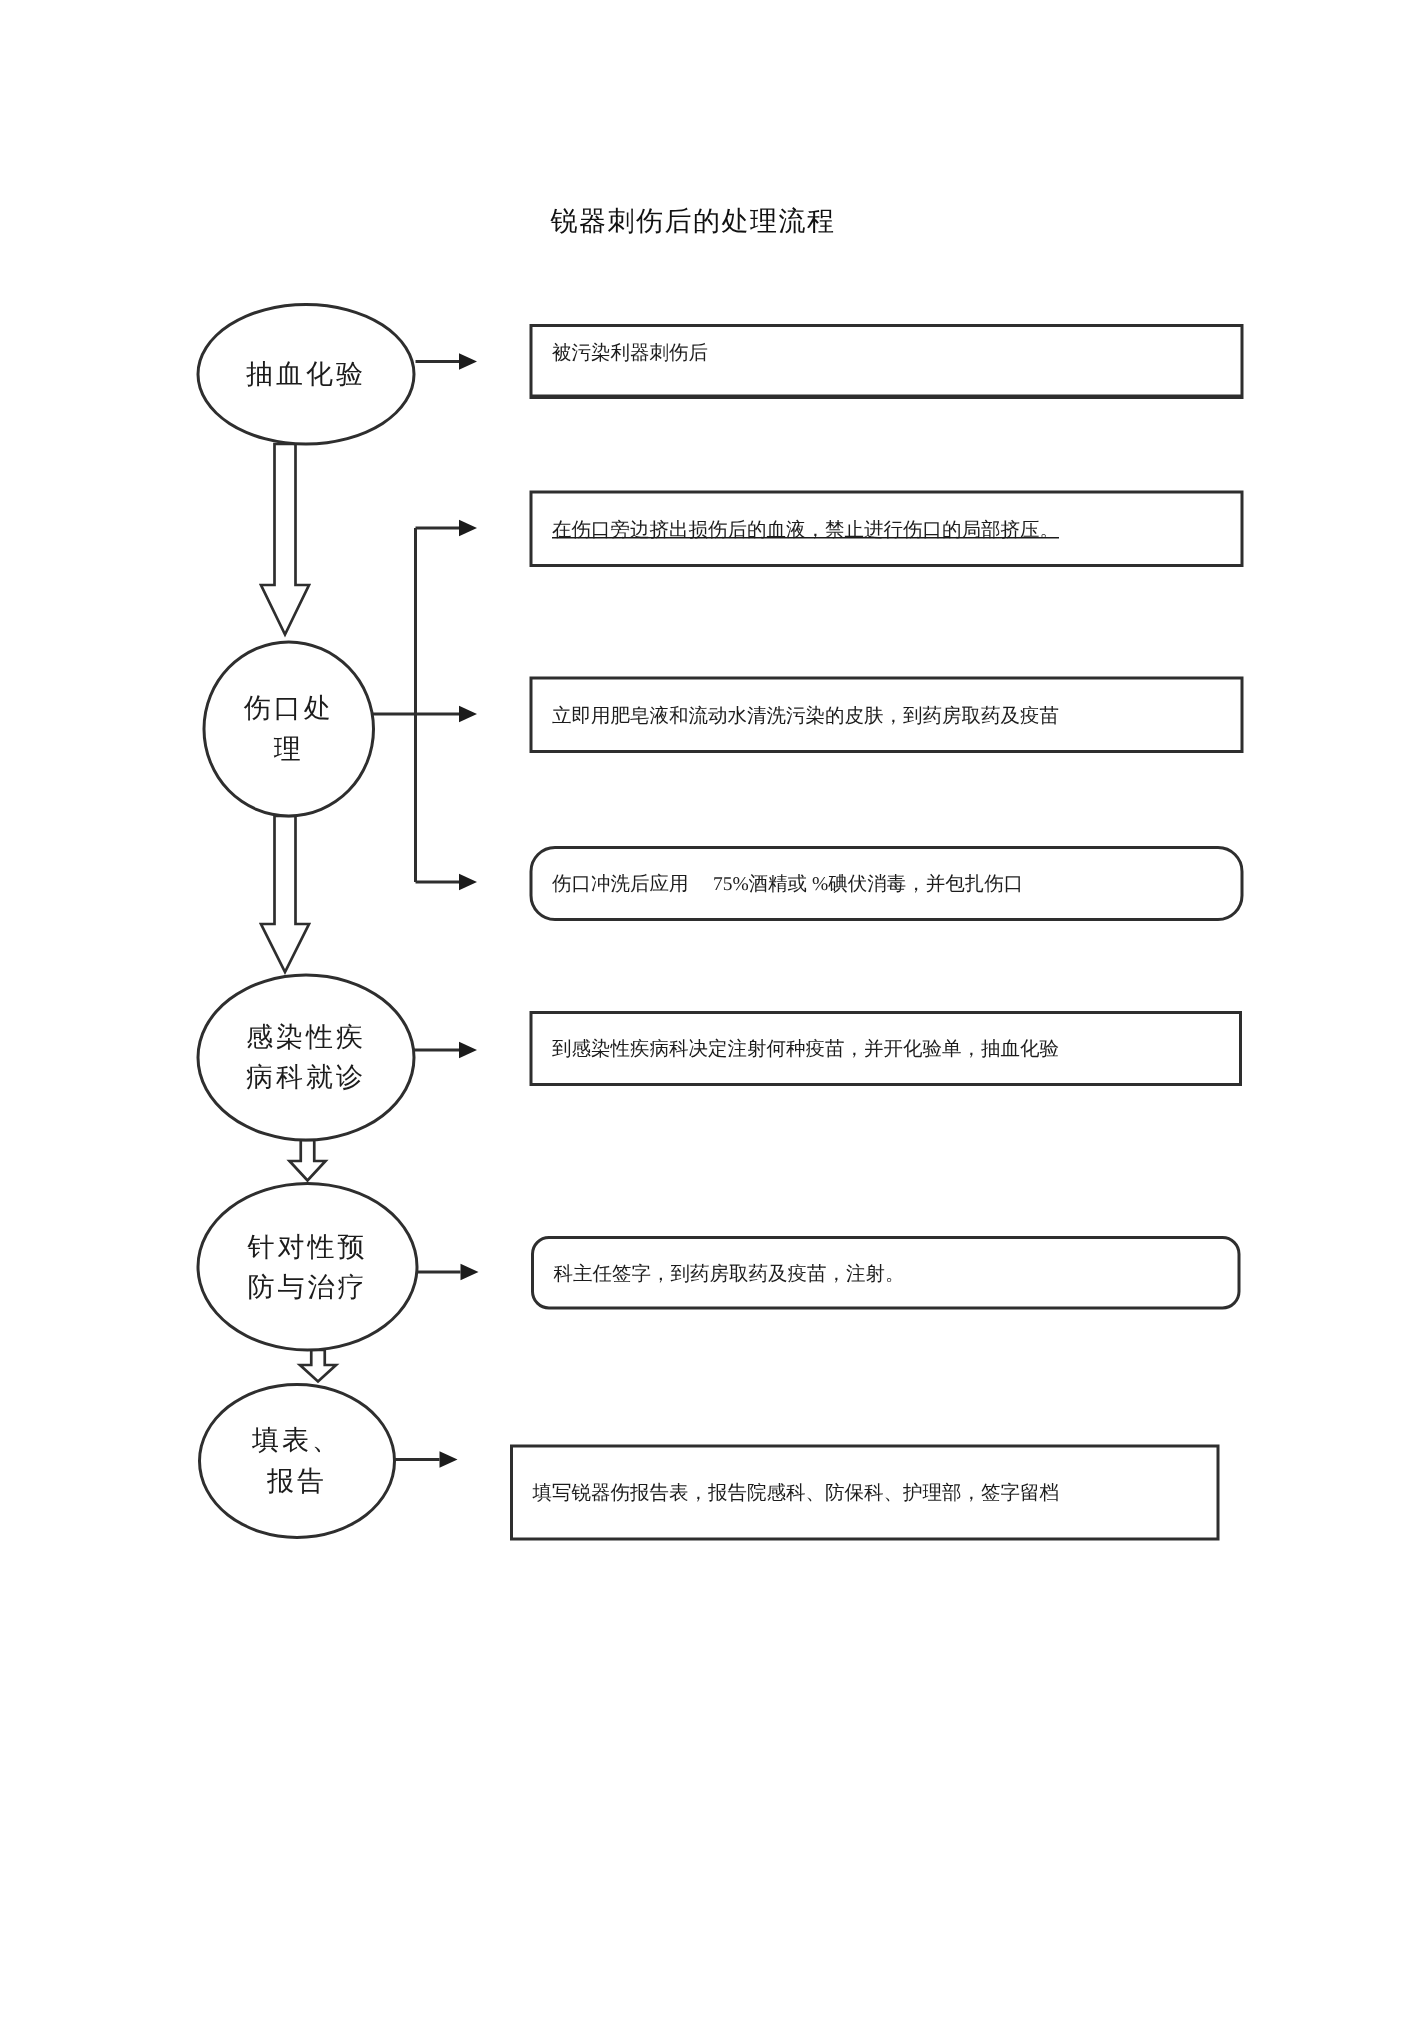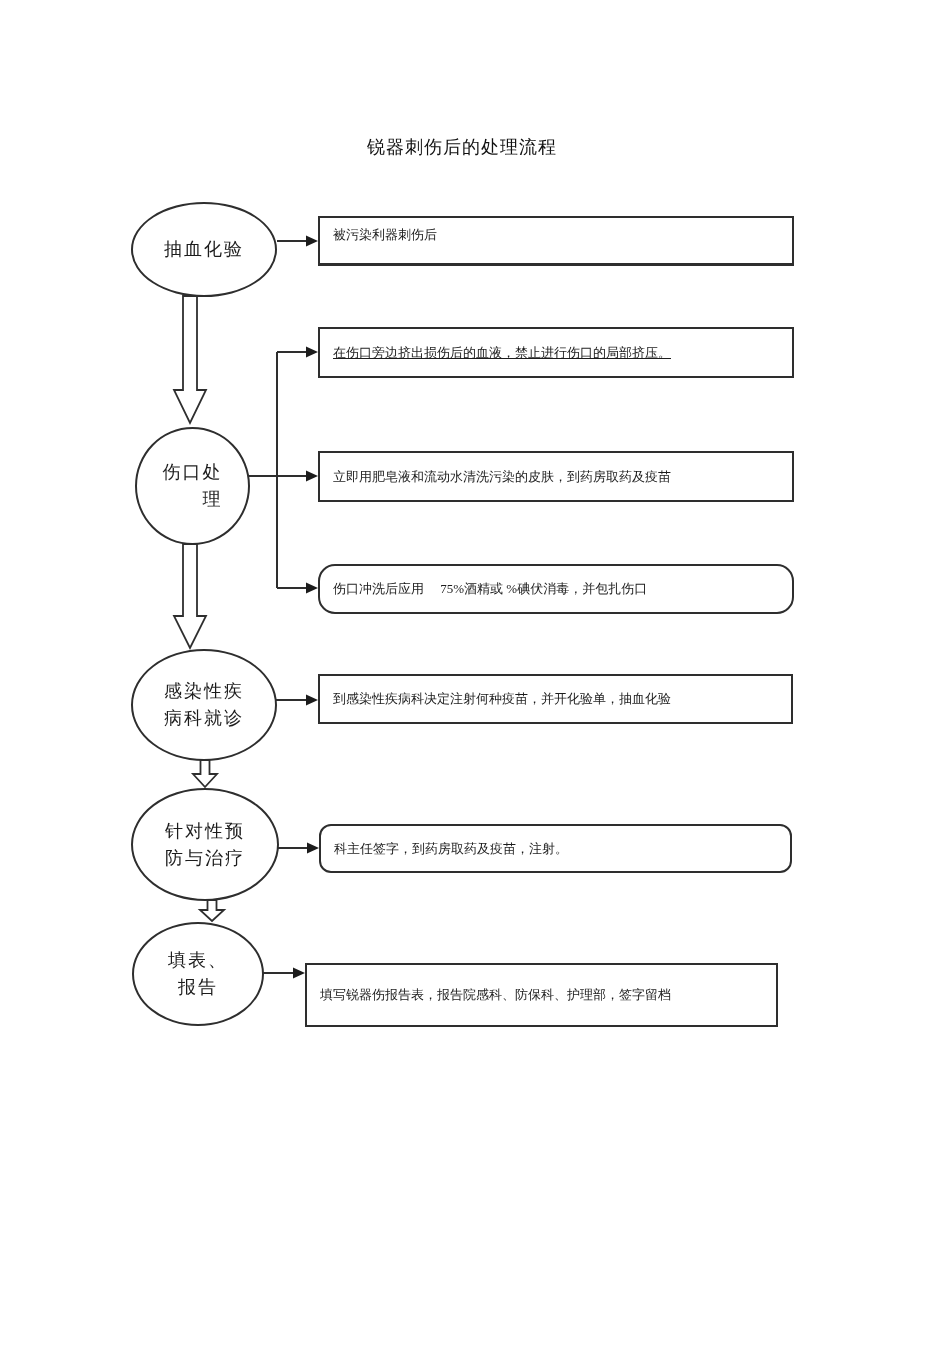--- a/index.html
+++ b/index.html
@@ -52,28 +52,29 @@
     box-sizing: border-box;
     border: 2px solid #2e2e2e;
     background: #ffffff;
     display: flex;
     align-items: center;
     padding: 0 13px;
     font-size: 13px;
     color: #1c1c1c;
     white-space: pre-wrap;
     line-height: 16px;
+    margin-left: 35px;
   }
   .note.top-aligned {
     align-items: flex-start;
     padding-top: 9px;
   }
   
   .e1 { left: 131px; top: 202px; width: 146px; height: 95px; }
-  .e2 { left: 135px; top: 427px; width: 115px; height: 118px; text-align: right; }
+  .e2 { left: 135px; top: 427px; width: 115px; height: 118px; }
   .e3 { left: 131px; top: 649px; width: 146px; height: 112px; }
   .e4 { left: 131px; top: 788px; width: 148px; height: 113px; }
   .e5 { left: 132px; top: 922px; width: 132px; height: 104px; }
   
   .b1 { left: 318px; top: 216px; width: 476px; height: 50px; border-bottom-width: 3px; }
   .b2 { left: 318px; top: 327px; width: 476px; height: 51px; text-decoration: underline; }
   .b3 { left: 318px; top: 451px; width: 476px; height: 51px; }
   .b4 { left: 318px; top: 564px; width: 476px; height: 50px; border-radius: 17px; }
   .b5 { left: 318px; top: 674px; width: 475px; height: 50px; }
   .b6 { left: 319px; top: 824px; width: 473px; height: 49px; border-radius: 12px; }

